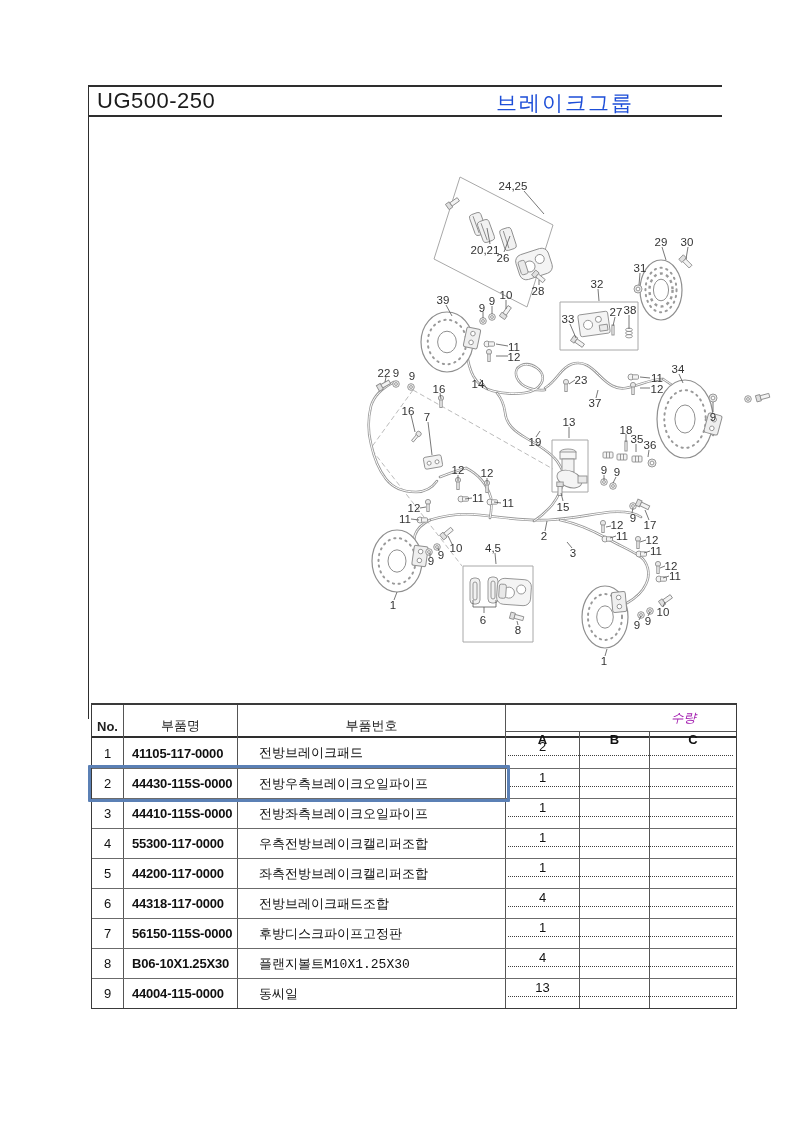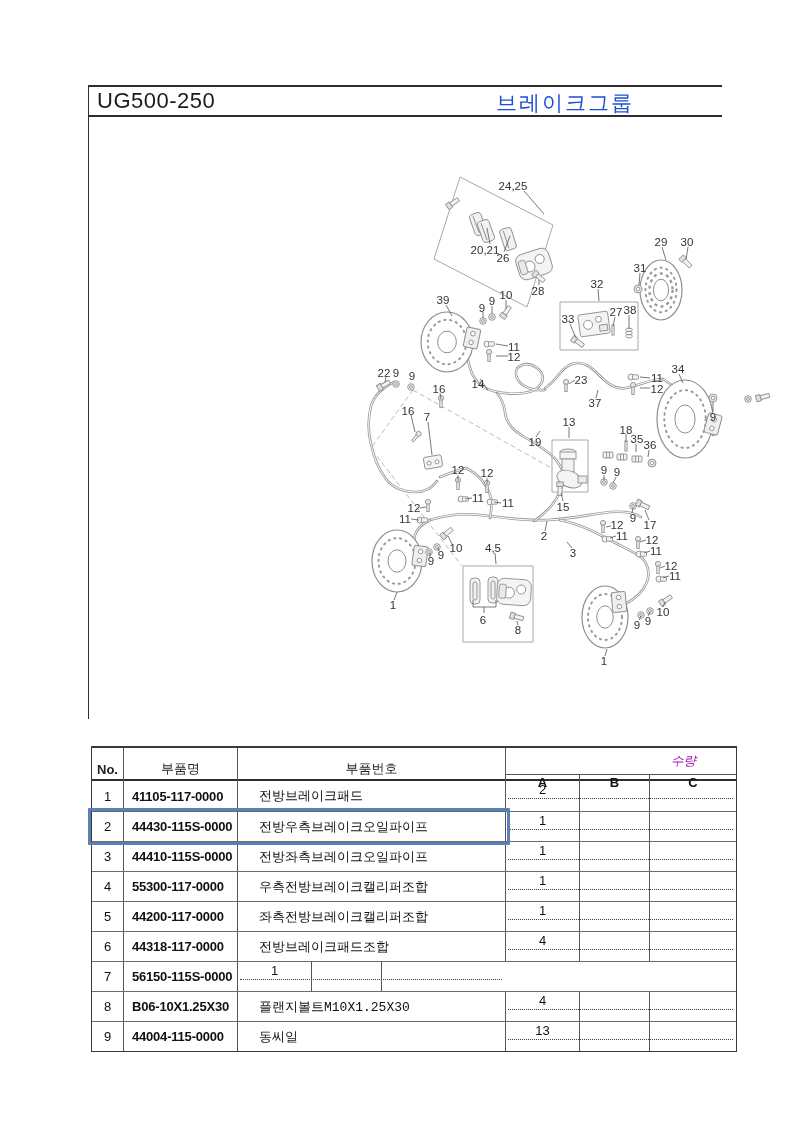--- a/index.html
+++ b/index.html
@@ -5,21 +5,21 @@
   html,body{margin:0;padding:0;background:#ffffff;}
   .page{position:relative;width:793px;height:1122px;background:#fff;
         font-family:"Liberation Sans",sans-serif;overflow:hidden;}
   .rule{position:absolute;background:#2e2e2e;}
   #model{position:absolute;left:97px;top:88px;font-size:22px;color:#1b1b1b;letter-spacing:.5px;text-align:right;}
   #title{position:absolute;left:465px;top:89px;width:200px;text-align:center;
          font-size:21px;letter-spacing:2px;color:#1d4ed8;}
   svg text{font-family:"Liberation Sans",sans-serif;}
 
   
-  .ptable{position:absolute;left:91px;top:746px;width:646px;background:#fff;
+  .ptable{position:absolute;left:91px;top:703px;width:646px;background:#fff;
           border:1.6px solid #3a3a3a;border-top-width:2.2px;box-sizing:border-box;}
   .thead{display:grid;grid-template-columns:31px 114px 268px 1fr;height:33px;
          border-bottom:2px solid #2e2e2e;box-sizing:border-box;}
   .th{display:flex;align-items:center;justify-content:center;font-size:13px;color:#222;
       border-left:1px solid #555;box-sizing:border-box;}
   .th.first{border-left:none;font-weight:bold;}
   .qhead{border-left:1px solid #555;display:flex;flex-direction:column;box-sizing:border-box;}
   .qtop{height:27px;border-bottom:1px solid #555;font-size:12.5px;color:#a21caf;display:flex;
         align-items:center;justify-content:flex-end;padding-right:40px;box-sizing:border-box;font-style:italic;}
   .qcols{flex:1;display:grid;grid-template-columns:73px 70px 1fr;}
@@ -596,20 +596,21 @@
           <div class="c cq">
             <span class="qa">4</span>
             <span class="dot"></span>
             <span class="v v1"></span>
             <span class="v v2"></span>
           </div>
         </div>
         <div class="trow">
           <div class="c cno">7</div>
           <div class="c cpn">56150-115S-0000</div>
+          <div class="c cnm">후방디스크파이프고정판</div>
           <div class="c cq">
             <span class="qa">1</span>
             <span class="dot"></span>
             <span class="v v1"></span>
             <span class="v v2"></span>
           </div>
         </div>
         <div class="trow">
           <div class="c cno">8</div>
           <div class="c cpn">B06-10X1.25X30</div>

